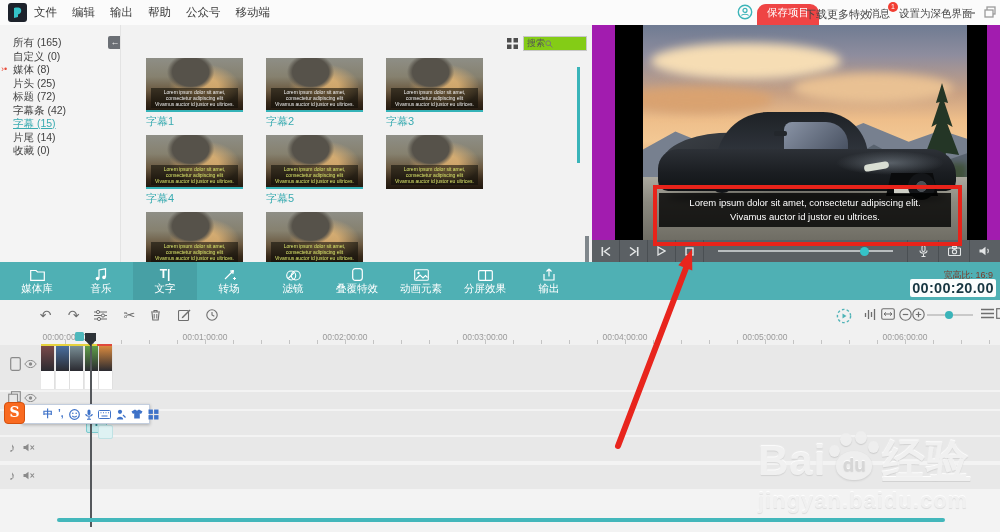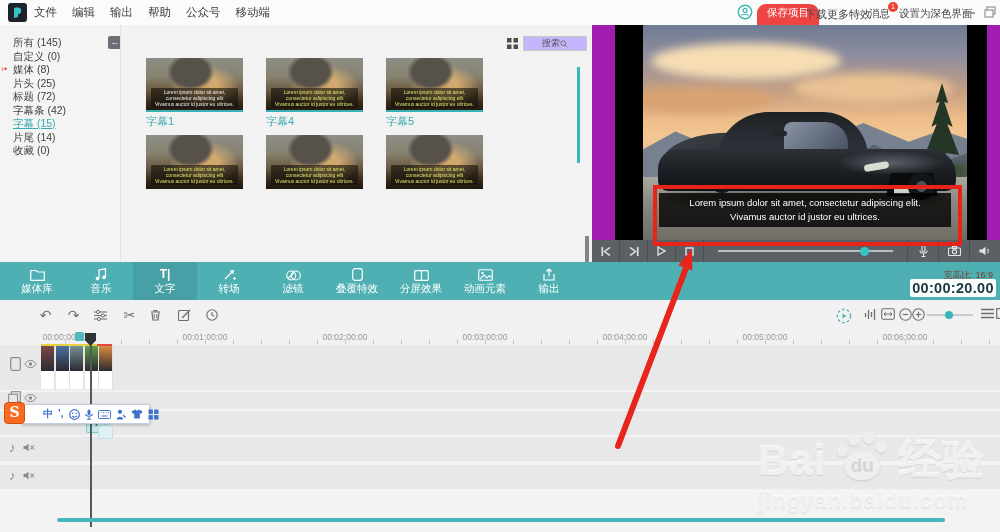--- a/index.html
+++ b/index.html
@@ -26,22 +26,22 @@
   .si{position:relative;height:13.5px;line-height:13.5px;white-space:nowrap;}
   .si .nd{position:absolute;left:-12px;color:#e84a38;font-size:9px;visibility:hidden;}
   .si.badge .nd{visibility:visible;}
   .si.sel .lab{color:#3aabb1;text-decoration:underline;}
   #collapse-btn{position:absolute;left:108px;top:11px;width:14px;height:13px;background:#6b6f75;color:#eee;
       font-size:9px;line-height:13px;text-align:center;border-radius:2px;}
 
   
   #mediapanel{position:absolute;left:120px;top:25px;width:472px;height:237px;background:#f2f2f2;border-left:1px solid #e3e3e3;}
   #gridview-icon{position:absolute;left:386px;top:13px;}
-  #searchbox{position:absolute;left:402px;top:11px;width:56px;height:13px;background:#c4b5fd;border:1px solid #c7c7c7;
-      display:flex;align-items:center;justify-content:center;padding:0 3px;font-size:9px;color:#555;}
+  #searchbox{position:absolute;left:402px;top:11px;width:56px;height:13px;background:#84cc16;border:1px solid #c7c7c7;
+      display:flex;align-items:center;justify-content:flex-start;padding:0 3px;font-size:9px;color:#555;}
   #v-scroll-teal{position:absolute;left:456px;top:42px;width:2.5px;height:96px;background:#3ab4b9;}
   #v-scroll-gray{position:absolute;left:464px;top:211px;width:4px;height:26px;background:#80878c;}
   #cards{position:absolute;left:25px;top:33px;width:345px;height:204px;display:grid;
       grid-template-columns:repeat(3,97px);grid-auto-rows:66px;column-gap:23px;row-gap:11px;overflow:hidden;}
   .card{width:97px;}
   .thumb{position:relative;width:97px;height:54px;overflow:hidden;
      background:
        radial-gradient(34% 48% at 46% 26%, #56524a 0 55%, rgba(86,82,74,0) 72%),
        radial-gradient(52% 58% at 60% 52%, rgba(238,188,118,.75) 0 28%, rgba(238,188,118,0) 70%),
        linear-gradient(180deg,#8e8e86 0%,#86816f 35%,#6b5a42 60%,#382a1b 82%,#20170e 100%);}
@@ -149,24 +149,24 @@
   
   #ime{position:absolute;left:22px;top:404px;width:118px;height:18px;background:#fff;border:1px solid #c3cede;
      box-shadow:0 1px 3px rgba(0,0,0,.25);display:flex;align-items:center;gap:5px;padding:0 4px;z-index:15;}
   #ime-logo{position:absolute;left:4px;top:402px;width:19px;height:20px;background:#f96a20;border:1px solid #d4500d;
      border-radius:4px;color:#fff;font-weight:bold;font-size:14px;text-align:center;line-height:19px;z-index:16;
      font-family:"DejaVu Serif","Liberation Serif",serif;}
   .imei{color:#3e72c8;font-size:10px;font-weight:bold;line-height:10px;}
 
   
   #wm{position:absolute;left:758px;top:430px;z-index:20;opacity:.95;}
-  #wm-l1{display:flex;align-items:flex-end;gap:11px;color:#f1f1f1;
+  #wm-l1{display:flex;align-items:flex-end;gap:3px;color:#f1f1f1;
      text-shadow:0 1px 1px rgba(180,180,180,.45), 0 -1px 1px #fff;font-weight:bold;}
   #wm-bai{font-size:42px;line-height:42px;letter-spacing:1px;}
-  #wm-jy{font-size:42px;line-height:44px;letter-spacing:2px;}
+  #wm-jy{font-size:42px;line-height:44px;letter-spacing:2px;text-decoration:underline;}
   #paw{position:relative;width:50px;height:52px;text-decoration:underline;}
   .toe{position:absolute;background:#efefef;border-radius:50%;box-shadow:0 1px 1px rgba(175,175,175,.5);}
   #pad{position:absolute;left:7px;top:21px;width:36px;height:29px;background:#efefef;border-radius:50% 50% 46% 46%;
      box-shadow:0 1px 2px rgba(175,175,175,.5);}
   #wm-du{position:absolute;left:7px;top:24px;width:36px;text-align:center;font-size:19px;font-weight:bold;color:#d6d6d6;}
   #wm-l2{margin-top:6px;font-size:22px;font-weight:bold;color:#f0f0f0;letter-spacing:1px;
      text-shadow:0 1px 1px rgba(180,180,180,.4), 0 -1px 1px #fff;}
 
   
   #red-rect{position:absolute;left:653px;top:185px;width:301px;height:53px;border:4px solid #e8231a;z-index:30;}
@@ -211,21 +211,21 @@
           <rect x="1" y="4" width="8" height="7" fill="#fbfbfb" stroke="#9a9a9a" stroke-width="1.3"></rect>
         </svg>
     </div>
   </div>
 
   <div id="sidebar">
     <div id="side-items">
 
     <div class="si">
         
-        <span class="lab">所有 (145)</span>
+        <span class="lab">所有 (165)</span>
       </div>
         <div class="si">
         
         <span class="lab">自定义 (0)</span>
       </div>
         <div class="si badge">
         <span class="nd">›•</span>
         <span class="lab">媒体 (8)</span>
       </div>
         <div class="si">
@@ -276,20 +276,40 @@
 
     <div class="card" style="--c: #ececec;">
         <div class="thumb">
           <div class="tcap">
             <div>Lorem ipsum dolor sit amet, consectetur adipiscing elit</div>
             <div>Vivamus auctor id justor eu ultrices.</div>
           </div>
           <div class="tbar"></div>
         </div>
         <div class="clabel">字幕1</div>
+      </div>
+        <div class="card" style="--c: #ececec;">
+        <div class="thumb">
+          <div class="tcap">
+            <div>Lorem ipsum dolor sit amet, consectetur adipiscing elit</div>
+            <div>Vivamus auctor id justor eu ultrices.</div>
+          </div>
+          <div class="tbar"></div>
+        </div>
+        <div class="clabel">字幕2</div>
+      </div>
+        <div class="card" style="--c: #ececec;">
+        <div class="thumb">
+          <div class="tcap">
+            <div>Lorem ipsum dolor sit amet, consectetur adipiscing elit</div>
+            <div>Vivamus auctor id justor eu ultrices.</div>
+          </div>
+          <div class="tbar"></div>
+        </div>
+        <div class="clabel">字幕3</div>
       </div>
         <div class="card" style="--c: #d8e36a;">
         <div class="thumb">
           <div class="tcap">
             <div>Lorem ipsum dolor sit amet, consectetur adipiscing elit</div>
             <div>Vivamus auctor id justor eu ultrices.</div>
           </div>
           <div class="tbar"></div>
         </div>
         <div class="clabel">字幕4</div>
@@ -467,36 +487,36 @@
         <div class="tbi">
         <span class="ticon">
             <svg width="11" height="13" viewBox="0 0 11 13">
               <rect x="0.7" y="0.7" width="9.6" height="11.6" rx="2.5" fill="none" stroke="#fff" stroke-width="1.2"></rect>
             </svg>
           </span>
         <span class="tlab">叠覆特效</span>
       </div>
         <div class="tbi">
         <span class="ticon">
-            <svg width="15" height="11" viewBox="0 0 15 11">
-              <rect x="0.7" y="0.7" width="13.6" height="9.6" rx="1" fill="none" stroke="#fff" stroke-width="1.2"></rect>
-              <path d="M7.5 0.7 V10.3" stroke="#fff" stroke-width="1.2"></path>
-            </svg>
-          </span>
-        <span class="tlab">分屏效果</span>
-      </div>
-        <div class="tbi">
-        <span class="ticon">
             <svg width="15" height="12" viewBox="0 0 15 12">
               <rect x="0.7" y="0.7" width="13.6" height="10.6" rx="1" fill="none" stroke="#fff" stroke-width="1.1"></rect>
               <circle cx="4.5" cy="4" r="1.2" fill="#fff"></circle>
               <path d="M2 10 L6 6 L9 9 L11.5 6.5 L13.5 8.5" fill="none" stroke="#fff" stroke-width="1.1"></path>
             </svg>
           </span>
         <span class="tlab">动画元素</span>
+      </div>
+        <div class="tbi">
+        <span class="ticon">
+            <svg width="15" height="11" viewBox="0 0 15 11">
+              <rect x="0.7" y="0.7" width="13.6" height="9.6" rx="1" fill="none" stroke="#fff" stroke-width="1.2"></rect>
+              <path d="M7.5 0.7 V10.3" stroke="#fff" stroke-width="1.2"></path>
+            </svg>
+          </span>
+        <span class="tlab">分屏效果</span>
       </div>
         <div class="tbi">
         <span class="ticon">
             <svg width="12" height="13" viewBox="0 0 12 13">
               <path d="M6 8.5 V1 M6 1 L3.5 3.5 M6 1 L8.5 3.5" fill="none" stroke="#fff" stroke-width="1.2"></path>
               <path d="M1 6 V12 H11 V6" fill="none" stroke="#fff" stroke-width="1.2"></path>
             </svg>
           </span>
         <span class="tlab">输出</span>
       </div>

